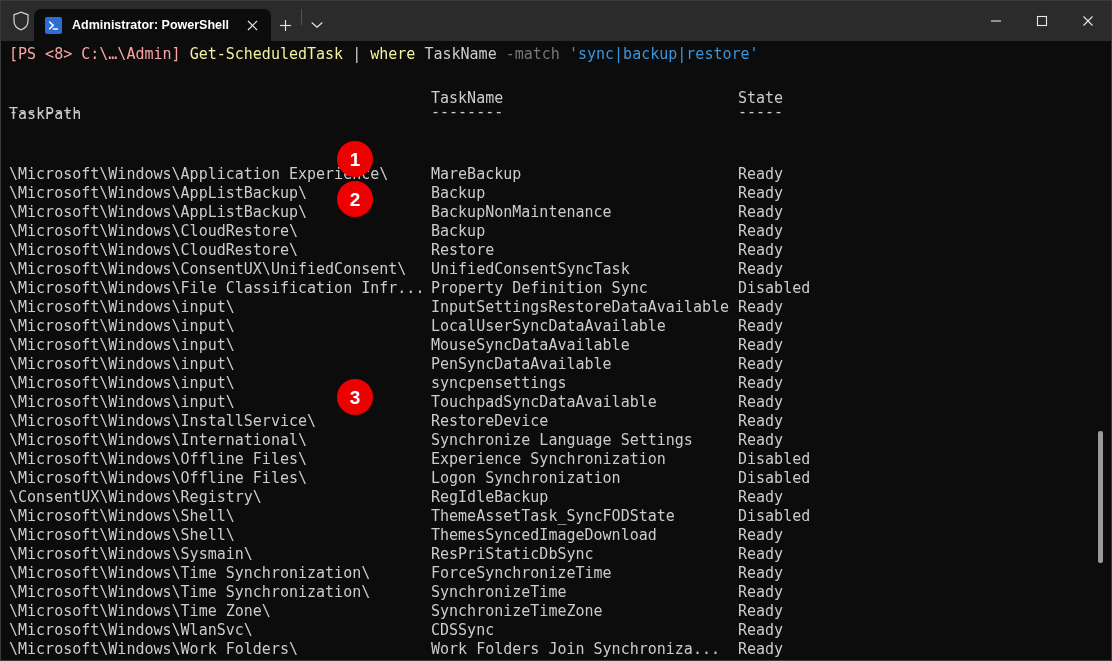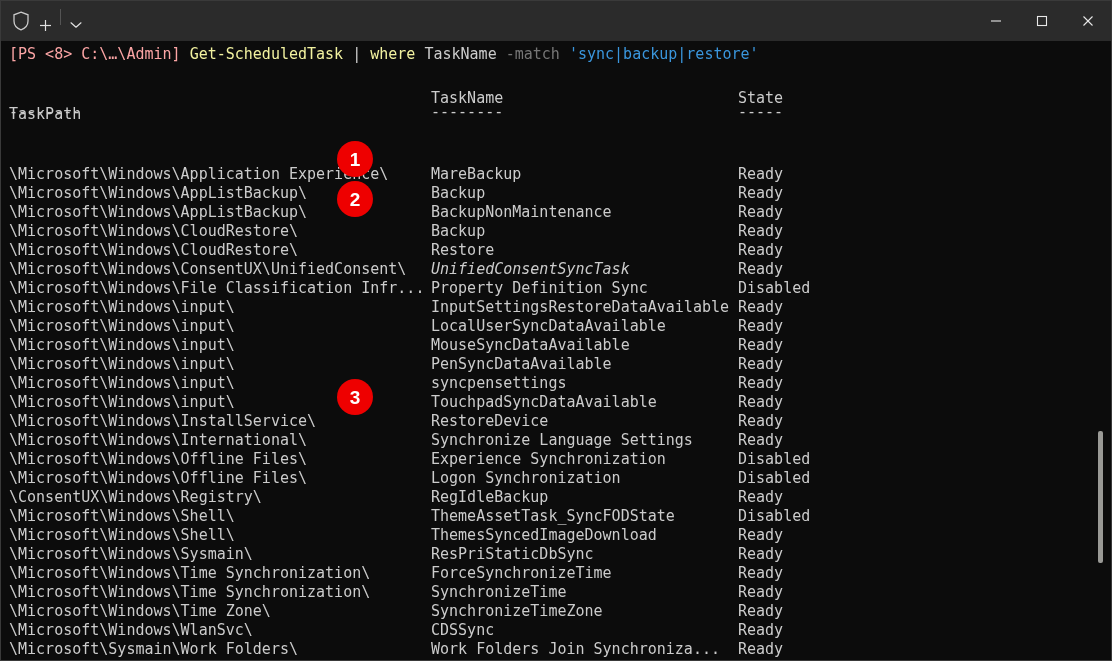--- a/index.html
+++ b/index.html
@@ -201,20 +201,35 @@
 
 <div id="window">
 
   <div id="titlebar">
 
     <svg id="shield-icon" viewBox="0 0 18 20">
       <path d="M9 1.2 L16 3.8 V10 c0 4.6 -3 7.4 -7 8.9 C5 17.4 2 14.6 2 10 V3.8 Z" fill="none" stroke="#c9c9c9" stroke-width="1.3"></path>
     </svg>
 
     <div class="tabstrip">
+      <div class="tab">
+        <span class="tab-icon">
+          <svg width="13" height="13" viewBox="0 0 13 13">
+            <path d="M2.6 3 L6.3 6.4 L2.6 9.8" fill="none" stroke="#ffffff" stroke-width="1.5" stroke-linecap="round" stroke-linejoin="round"></path>
+            <line x1="6.4" y1="10.1" x2="10.4" y2="10.1" stroke="#ffffff" stroke-width="1.5" stroke-linecap="round"></line>
+          </svg>
+        </span>
+        <span class="tab-title">Administrator: PowerShell</span>
+        <span class="tab-close">
+          <svg width="11" height="11" viewBox="0 0 11 11">
+            <line x1="1" y1="1" x2="10" y2="10" stroke="#e6e6e6" stroke-width="1.2"></line>
+            <line x1="10" y1="1" x2="1" y2="10" stroke="#e6e6e6" stroke-width="1.2"></line>
+          </svg>
+        </span>
+      </div>
       <div class="newtab-btn">
         <svg width="13" height="13" viewBox="0 0 13 13">
           <line x1="6.5" y1="1" x2="6.5" y2="12" stroke="#e0e0e0" stroke-width="1.2"></line>
           <line x1="1" y1="6.5" x2="12" y2="6.5" stroke="#e0e0e0" stroke-width="1.2"></line>
         </svg>
       </div>
       <div class="tabsep"></div>
       <div class="dropdown-btn">
         <svg width="12" height="8" viewBox="0 0 12 8">
           <path d="M1 1.8 L6 6.2 L11 1.8" fill="none" stroke="#e0e0e0" stroke-width="1.2" stroke-linecap="round" stroke-linejoin="round"></path>
@@ -267,21 +282,21 @@
         <div class="rowtext col-path" style="top: 162px;">\Microsoft\Windows\AppListBackup\</div>
         <div class="rowtext col-name" style="top: 162px;">BackupNonMaintenance</div>
         <div class="rowtext col-state" style="top: 162px;">Ready</div>
         <div class="rowtext col-path" style="top: 181px;">\Microsoft\Windows\CloudRestore\</div>
         <div class="rowtext col-name" style="top: 181px;">Backup</div>
         <div class="rowtext col-state" style="top: 181px;">Ready</div>
         <div class="rowtext col-path" style="top: 200px;">\Microsoft\Windows\CloudRestore\</div>
         <div class="rowtext col-name" style="top: 200px;">Restore</div>
         <div class="rowtext col-state" style="top: 200px;">Ready</div>
         <div class="rowtext col-path" style="top: 219px;">\Microsoft\Windows\ConsentUX\UnifiedConsent\</div>
-        <div class="rowtext col-name" style="top: 219px; font-style: italic;">UnifiedConsentSyncTask</div>
+        <div class="rowtext col-name" style="top: 219px;">UnifiedConsentSyncTask</div>
         <div class="rowtext col-state" style="top: 219px;">Ready</div>
         <div class="rowtext col-path" style="top: 238px;">\Microsoft\Windows\File Classification Infr...</div>
         <div class="rowtext col-name" style="top: 238px;">Property Definition Sync</div>
         <div class="rowtext col-state" style="top: 238px;">Disabled</div>
         <div class="rowtext col-path" style="top: 257px;">\Microsoft\Windows\input\</div>
         <div class="rowtext col-name" style="top: 257px;">InputSettingsRestoreDataAvailable</div>
         <div class="rowtext col-state" style="top: 257px;">Ready</div>
         <div class="rowtext col-path" style="top: 276px;">\Microsoft\Windows\input\</div>
         <div class="rowtext col-name" style="top: 276px;">LocalUserSyncDataAvailable</div>
         <div class="rowtext col-state" style="top: 276px;">Ready</div>
@@ -326,21 +341,21 @@
         <div class="rowtext col-state" style="top: 523px;">Ready</div>
         <div class="rowtext col-path" style="top: 542px;">\Microsoft\Windows\Time Synchronization\</div>
         <div class="rowtext col-name" style="top: 542px;">SynchronizeTime</div>
         <div class="rowtext col-state" style="top: 542px;">Ready</div>
         <div class="rowtext col-path" style="top: 561px;">\Microsoft\Windows\Time Zone\</div>
         <div class="rowtext col-name" style="top: 561px;">SynchronizeTimeZone</div>
         <div class="rowtext col-state" style="top: 561px;">Ready</div>
         <div class="rowtext col-path" style="top: 580px;">\Microsoft\Windows\WlanSvc\</div>
         <div class="rowtext col-name" style="top: 580px;">CDSSync</div>
         <div class="rowtext col-state" style="top: 580px;">Ready</div>
-        <div class="rowtext col-path" style="top: 599px;">\Microsoft\Sysmain\Work Folders\</div>
+        <div class="rowtext col-path" style="top: 599px;">\Microsoft\Windows\Work Folders\</div>
         <div class="rowtext col-name" style="top: 599px;">Work Folders Join Synchroniza...</div>
         <div class="rowtext col-state" style="top: 599px;">Ready</div>
         <div class="rowtext col-path" style="top: 618px;">\Microsoft\Windows\Workplace Join\</div>
         <div class="rowtext col-name" style="top: 618px;">Device-Sync</div>
         <div class="rowtext col-state" style="top: 618px;">Disabled</div>
       </div>
 
     <div id="badges">
         <div class="badge" style="left: 336px; top: 100px;">1</div>
         <div class="badge" style="left: 336px; top: 140px;">2</div>

